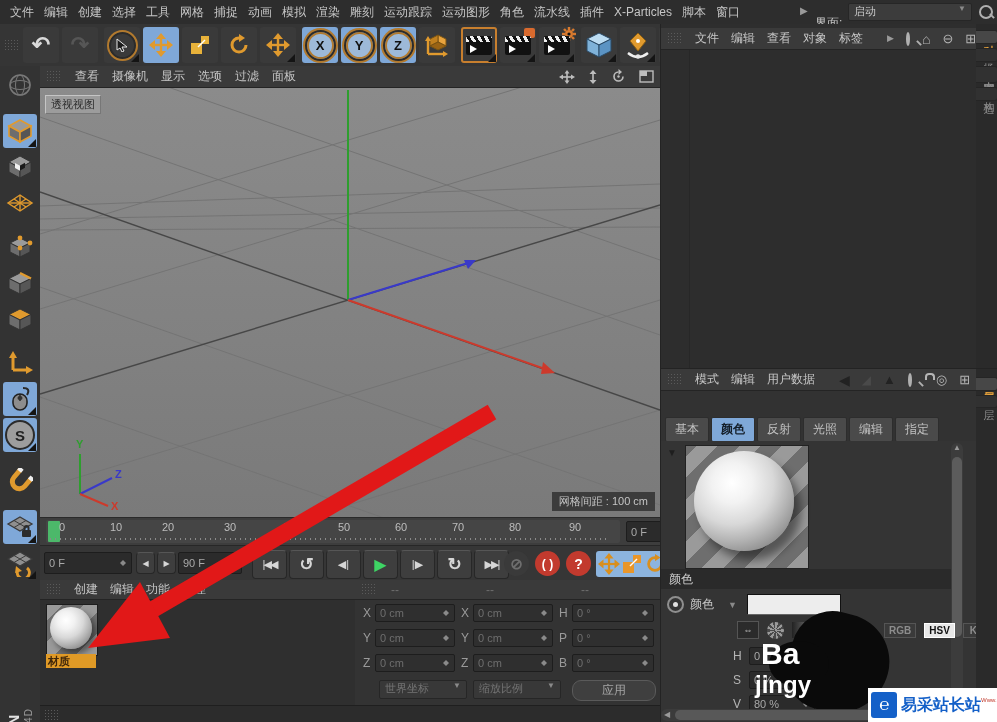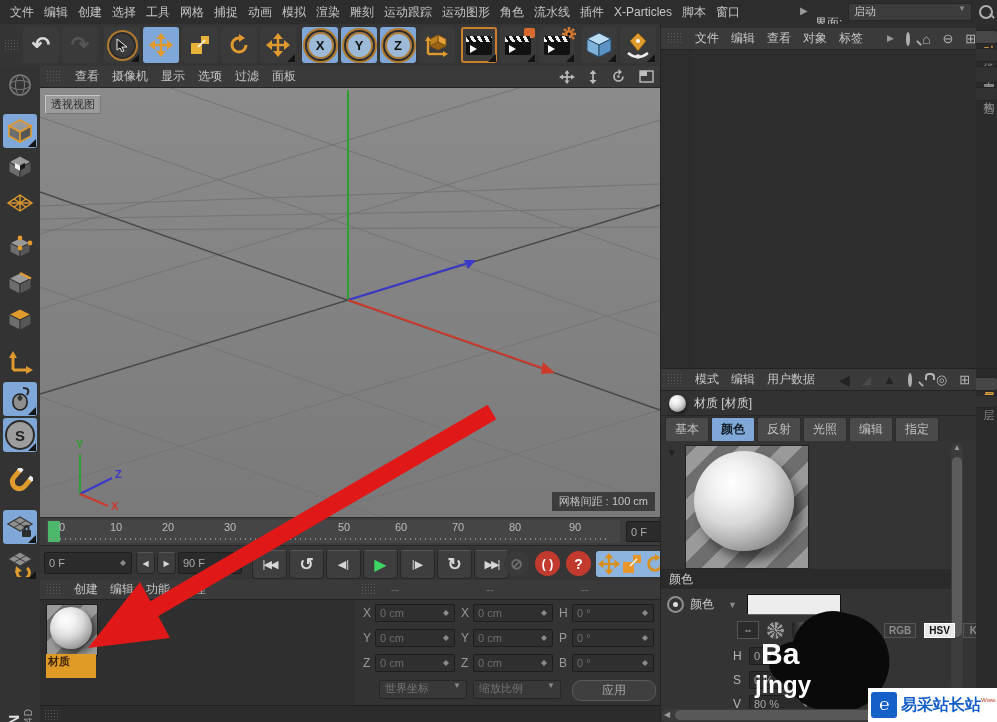--- a/index.html
+++ b/index.html
@@ -534,21 +534,21 @@
     <div class="grip"></div>
     <span class="mi">创建</span>
     <span class="mi">编辑</span>
     <span class="mi">功能</span>
     <span class="mi">纹理</span>
   </div>
   <div class="abs" style="left:40px;top:600px;width:315px;height:105px;background:#2f2f2f">
     <div class="abs stripes" style="left:6px;top:4px;width:50px;height:50px;border:1px solid #1d1d1d">
       <div class="sphere abs" style="left:3px;top:2px;width:42px;height:42px;box-shadow:4px 5px 6px rgba(0,0,0,.45)"></div>
     </div>
-    <div class="abs" style="left:6px;top:54px;width:50px;height:24px;background:#e09a26;color:#40270a;font-size:11px;text-align:left;padding-left:2px;box-sizing:border-box;font-weight:bold">材质</div>
+    <div class="abs" style="left:6px;top:54px;width:50px;height:14px;background:#e09a26;color:#40270a;font-size:11px;text-align:left;padding-left:2px;box-sizing:border-box;font-weight:bold">材质</div>
   </div>
 
   <div class="abs panelbar" style="left:355px;top:580px;width:305px;height:20px;gap:0">
     <div class="grip"></div>
     <span class="mi" style="color:#6e6e6e;margin-left:14px;width:95px">--</span>
     <span class="mi" style="color:#6e6e6e;width:95px">--</span>
     <span class="mi" style="color:#6e6e6e">--</span>
   </div>
   <div class="abs" style="left:355px;top:600px;width:305px;height:105px;background:#333">
 
@@ -651,24 +651,20 @@
       <span class="mi">用户数据</span>
       <div style="flex:1"></div>
       <span class="icn" style="color:#222;font-size:14px">◀</span>
       <span class="icn" style="color:#4a4a4a;font-size:12px">◢</span>
       <span class="icn" style="color:#222;font-size:13px">▲</span>
       <div class="search"></div>
       <div class="lock"></div>
       <span class="icn" style="font-size:13px">◎</span>
       <span class="icn" style="font-size:13px">⊞</span>
     </div>
-    <div class="abs flex" style="left:0;top:22px;width:315px;height:24px;background:#323232;border-bottom:1px solid #262626;gap:8px;padding-left:8px">
-      <div class="sphere" style="width:17px;height:17px;box-shadow:1px 2px 3px rgba(0,0,0,.5)"></div>
-      <span style="font-size:12px;color:#d2d2d2">材质 [材质]</span>
-    </div>
     <div class="abs flex" style="left:4px;top:48px;gap:2px">
       <div class="atab">基本</div>
       <div class="atab active">颜色</div>
       <div class="atab">反射</div>
       <div class="atab">光照</div>
       <div class="atab">编辑</div>
       <div class="atab">指定</div>
     </div>
 
     <div class="abs" style="left:0;top:72px;width:315px;height:282px;background:#343434">

